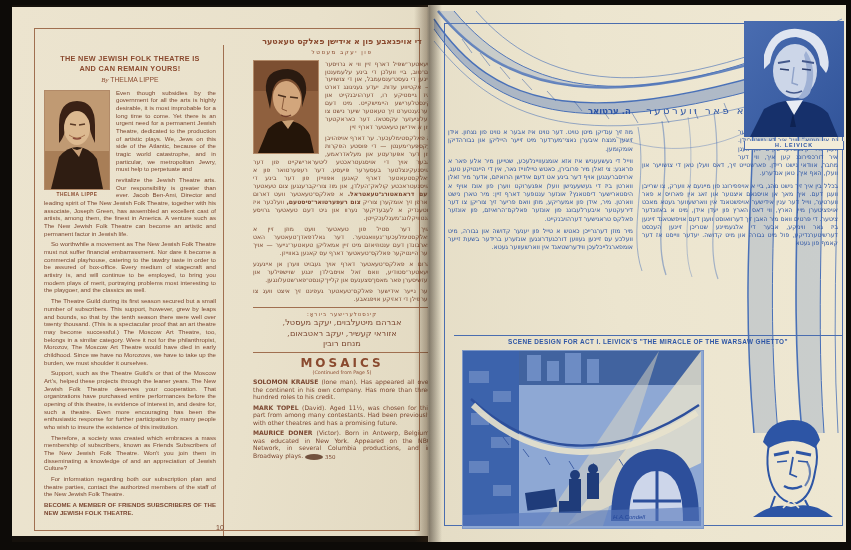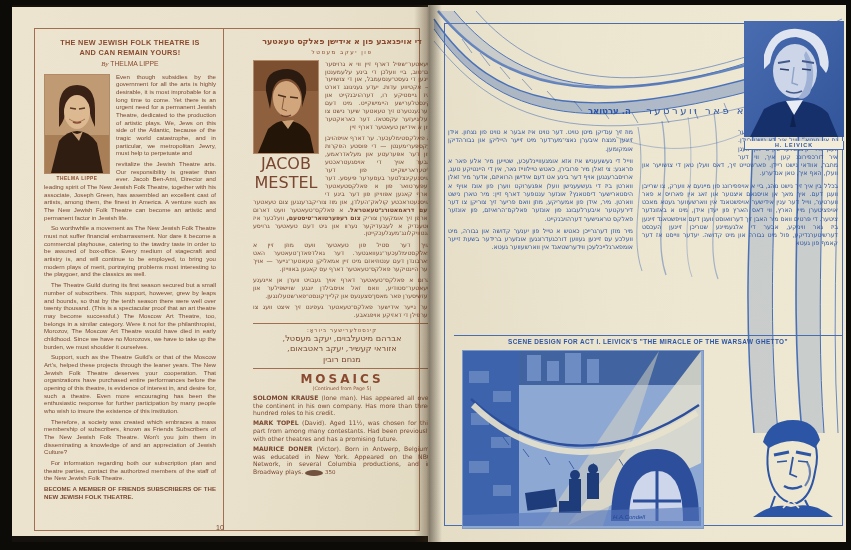--- a/index.html
+++ b/index.html
@@ -4,21 +4,21 @@
 <style>
   html,body{margin:0;padding:0;}
   body{width:851px;height:550px;background:#15110c;position:relative;overflow:hidden;
        font-family:"Liberation Sans",sans-serif;}
   .page{position:absolute;overflow:hidden;}
   
   #page-left{left:12px;top:7px;width:416px;height:529px;background:#e9e1cb;
     background:linear-gradient(100deg,#ece4cf 0%,#e9e1cb 60%,#e2d9c1 100%);}
   #left-box{position:absolute;left:22px;top:21px;width:384px;height:501px;
     border:1px solid #a06f50;}
-  .col-en{position:absolute;left:0;top:0;width:189px;height:100%;
+  .col-en{position:absolute;left:0;top:16px;width:189px;height:100%;
     border-right:1px solid #a06f50;box-sizing:border-box;
     padding:9px 7px 6px 9px;color:#7a4630;overflow:hidden;}
   .col-yi{position:absolute;left:190px;top:0;width:194px;height:100%;
     box-sizing:border-box;padding:8px 8px 6px 8px;color:#7a4630;overflow:hidden;}
   .en-title{font-size:7.3px;font-weight:bold;text-align:center;line-height:1.35;
     letter-spacing:.3px;color:#8a4a2f;}
   .en-byline{font-size:6.8px;text-align:center;margin:2px 0 6px;color:#8a4a2f;}
   .en-byline .by{font-style:italic;font-family:"Liberation Serif",serif;}
   .col-en p{font-size:6.1px;line-height:1.26;text-align:justify;margin:0 0 3px;}
   .col-en p.ind{text-indent:7px;}
@@ -132,21 +132,20 @@
             <rect width="64" height="30" fill="#7c4f31"></rect>
             <path d="M12,30 Q10,8 34,8 Q54,10 52,32 L48,46 Q50,24 36,18 Q20,16 18,34 L16,48 Z" fill="#2a1a10"></path>
             <ellipse cx="33" cy="38" rx="14" ry="18" fill="#d2a67c" transform="rotate(-8 33 38)"></ellipse>
             <path d="M24,34 l8,2 M36,36 l8,1" stroke="#4a2f1d" stroke-width="1.4" fill="none"></path>
             <path d="M30,36 l-2,12 l5,2" stroke="#8a5a3a" stroke-width="1" fill="none"></path>
             <path d="M27,54 q5,3 10,0" stroke="#6e3c2a" stroke-width="1.4" fill="none"></path>
             <path d="M4,92 L14,68 Q24,58 34,60 Q48,60 56,74 L60,92 Z" fill="#241509"></path>
             <path d="M28,60 l6,8 l6,-9 Z" fill="#caa176"></path>
           </svg>
         </div>
-        <div class="cap">JACOB MESTEL</div>
       </div>
 
       <p>טעאטער־שפּיל דארף זיין ווי א גרויסער יום־טוב, ביי וועלכן די בינע עלעמענטן זייגען די געסט־ענסעמבל, און די צושויער — אקטיווע עדות. יעדע געניגונג דארט איז גייסטיקע רו, דערהויבנקייט און קינסטלערישע היימישקייט. מיט דעם דערנענטערט זיך טעאטער שיער נישט צו רעליגיעזער עקסטאז. דער כאראקטער פון א אידישן טעאטער דארף זיין</p>
       <p><span>א פאלקסטימלעכער. ער דארף אויפהויבן עקספּערימענטן — די פּוסטע הפקרות פון דער אפּערעטע און מעלאדראמע, אבער אויך די אויסגעטראכטע ליטערארישקייט פון דער אויסגעקינצלטער בעסערער פּיעסע. דער רעפּערטואר פון א פאלקסטעאטער דארף קאנען אפּווייזן פון דער בינע די אויסגעטראכטע קולאק־העלדן, און מוז צוריקברענגען צום טעאטער </span><b>דעם דראמאטורג־טעאטראל.</b><span> א פאלקס־טעאטער וועט דארום דארפן זיך אומקערן צוריק </span><b>צום רעפּערטואר־סיסטעם,</b><span> וועלכער איז שטענדיק א לעבעדיקער נערוו און גיט דעם טעאטער גרויסע אנטוויקלונג־מעגלעכקייטן.</span></p>
       <p>אויך דער סטיל פון טעאטער וועט מוזן זיין א פאלקסטימלעכער־געוואגטער. דער גאלדפאדן־טעאטער האט פארבונדן דעם ענטוזיאזם מיט זיין אמאליקן טעאטער־גייער — אויך דער היינטיקער פאלקס־טעאטער דארף עס קאנען באווייזן.</p>
       <p>ארום א פאלקס־טעאטער דארף אויך געבויט ווערן אן אייגענע טעאטער־סטודיע, וואס זאל אויסבילדן יונגע שוישפּילער און רעזשיסערן פאר מאסן־סצענעס און קליין־קונסט־פארשטעלונגען.</p>
       <p>דער נייער אידישער פאלקס־טעאטער געפינט זיך איצט וועג צו דערפילן די דאזיקע אויפגאבע.</p>
 
       <div class="bureau">
         <div class="bureau-label">קינסטלערישער ביוראָ:</div>

